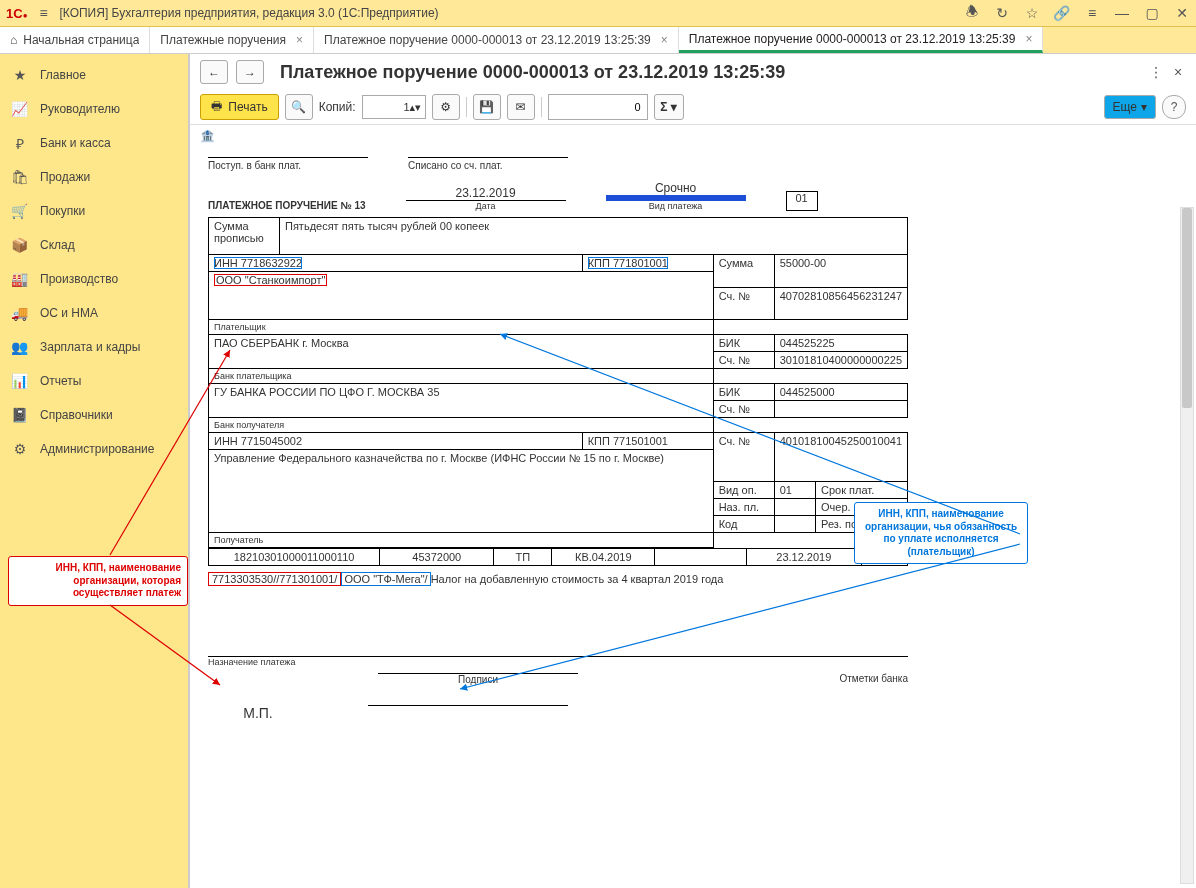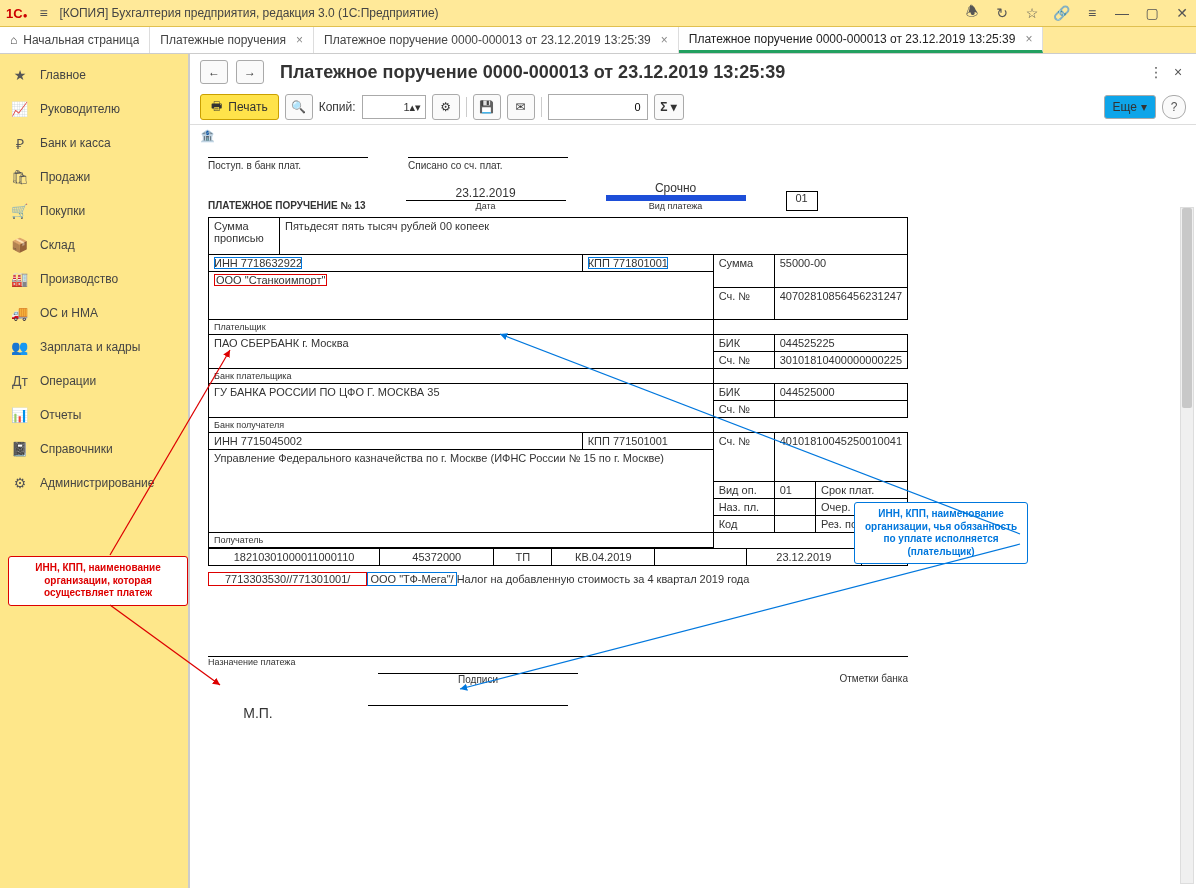--- a/index.html
+++ b/index.html
@@ -51,21 +51,21 @@
 .pp-type{border-bottom:6px solid #1d4ed8;width:140px;text-align:center;font-size:12px}
 .pp-box{border:1px solid #000;width:30px;height:18px;text-align:center;font-size:11px}
 .tiny-label{font-size:9px;text-align:center;color:#333}
 .grid{border-collapse:collapse;margin:6px;font-size:11px}
 .grid td{border:1px solid #000;padding:2px 5px;vertical-align:top}
 .nb{border:none!important}
 .ht{height:16px}
 .h2{height:32px}
 .lbl-small{font-size:9px;color:#333}
 
-.anno-red{position:absolute;border:1.5px solid #d00;border-radius:3px;background:#fff;padding:5px 6px;color:#d00;font-size:10px;text-align:center;line-height:1.25;font-weight:bold}
+.anno-red{position:absolute;border:1.5px solid #d00;border-radius:3px;background:#fff;padding:5px 6px;color:#d00;font-size:10px;text-align:right;line-height:1.25;font-weight:bold}
 .anno-blue{position:absolute;border:1.5px solid #0077dd;border-radius:3px;background:#fff;padding:5px 6px;color:#0077dd;font-size:10px;text-align:center;line-height:1.25;font-weight:bold}
 .hl-red{outline:1.5px solid #d00;outline-offset:-1px}
 .hl-blue{outline:1.5px solid #0077dd;outline-offset:-1px}
 svg.arrow{position:absolute;pointer-events:none}
 .scroll-track{position:absolute;right:2px;top:60px;bottom:6px;width:12px;background:#f0f0f0;border:1px solid #ddd}
 .scroll-thumb{position:absolute;left:1px;right:1px;top:0;height:200px;background:#c8c8c8;border-radius:2px}
 </style>
 </head>
 <body>
 
@@ -135,24 +135,20 @@
         <span class="s-icon">🏭</span>
         <span>Производство</span>
       </div>
     <div class="sidebar-item">
         <span class="s-icon">🚚</span>
         <span>ОС и НМА</span>
       </div>
     <div class="sidebar-item">
         <span class="s-icon">👥</span>
         <span>Зарплата и кадры</span>
-      </div>
-    <div class="sidebar-item">
-        <span class="s-icon">Дт</span>
-        <span>Операции</span>
       </div>
     <div class="sidebar-item">
         <span class="s-icon">📊</span>
         <span>Отчеты</span>
       </div>
     <div class="sidebar-item">
         <span class="s-icon">📓</span>
         <span>Справочники</span>
       </div>
     <div class="sidebar-item">
@@ -310,21 +306,21 @@
           <td style="width:40px;text-align:center">ТП</td>
           <td style="width:80px;text-align:center">КВ.04.2019</td>
           <td style="width:70px;text-align:center"></td>
           <td style="width:90px;text-align:center">23.12.2019</td>
           <td style="width:30px"></td>
         </tr>
       </tbody>
         </table>
 
       <div style="margin:0 6px;font-size:11px">
-        <span class="hl-red" style="display:inline-block;padding:1px 17px">7713303530//771301001/</span><span class="hl-blue" style="display:inline-block;padding:1px 3px">ООО "ТФ-Мега"/</span><span>Налог на добавленную стоимость за 4 квартал 2019 года</span>
+        <span class="hl-red" style="display:inline-block;padding:1px 4px">7713303530//771301001/</span><span class="hl-blue" style="display:inline-block;padding:1px 3px">ООО "ТФ-Мега"/</span><span>Налог на добавленную стоимость за 4 квартал 2019 года</span>
       </div>
 
       <div style="height:70px"></div>
       <div class="lbl-small" style="margin:0 6px;border-top:1px solid #000;width:700px;font-size:9px">Назначение платежа</div>
       <div style="display:flex;width:700px;margin:6px 6px 0;font-size:10px">
         <div style="flex:1"></div>
         <div style="width:200px;border-top:1px solid #000;text-align:center">Подписи</div>
         <div style="flex:1"></div>
         <div style="width:160px;text-align:right">Отметки банка</div>
       </div>

